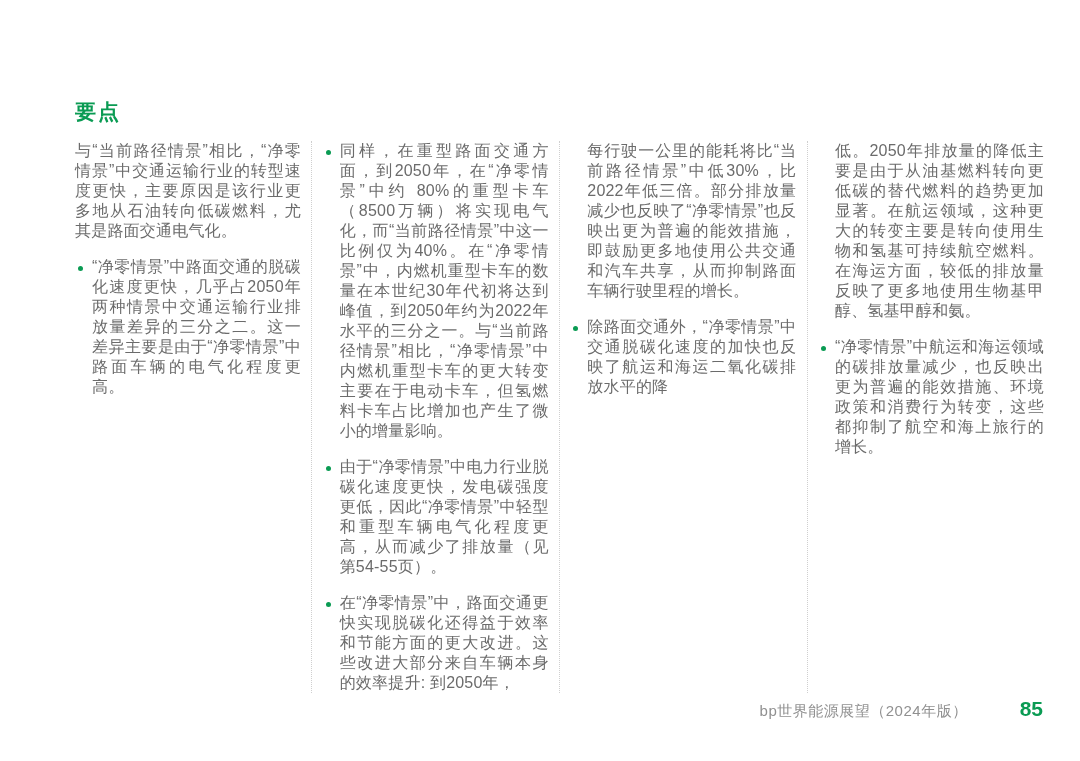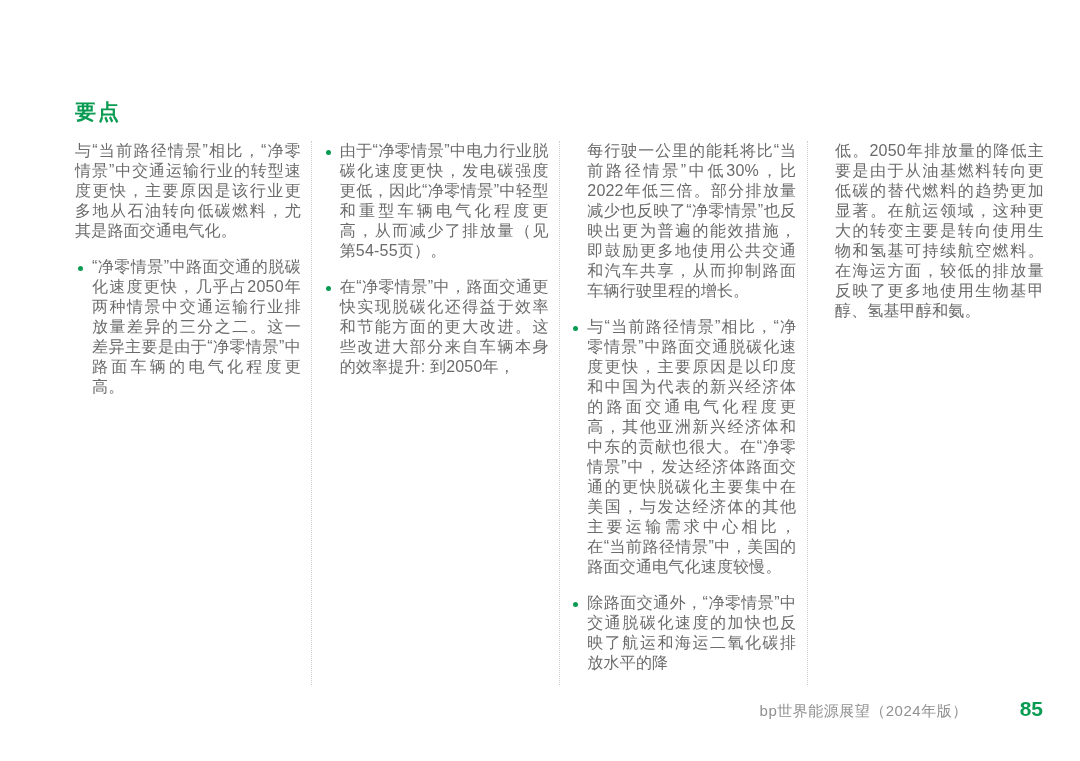--- a/index.html
+++ b/index.html
@@ -93,49 +93,53 @@
         <span class="dot"></span>
         <span>“净零情景”中路面交通的脱碳化速度更快，几乎占2050年两种情景中交通运输行业排放量差异的三分之二。这一差异主要是由于“净零情景”中路面车辆的电气化程度更高。</span>
       </div>
     </section>
 
     <div class="divider"></div>
 
     <section class="col">
       <div class="block bullet-item">
         <span class="dot"></span>
+        <span>同样，在重型路面交通方面，到2050年，在“净零情景”中约 80%的重型卡车（8500万辆）将实现电气化，而“当前路径情景”中这一比例仅为40%。在“净零情景”中，内燃机重型卡车的数量在本世纪30年代初将达到峰值，到2050年约为2022年水平的三分之一。与“当前路径情景”相比，“净零情景”中内燃机重型卡车的更大转变主要在于电动卡车，但氢燃料卡车占比增加也产生了微小的增量影响。</span>
+      </div>
+      <div class="block bullet-item">
+        <span class="dot"></span>
         <span>由于“净零情景”中电力行业脱碳化速度更快，发电碳强度更低，因此“净零情景”中轻型和重型车辆电气化程度更高，从而减少了排放量（见第54-55页）。</span>
       </div>
       <div class="block bullet-item">
         <span class="dot"></span>
         <span>在“净零情景”中，路面交通更快实现脱碳化还得益于效率和节能方面的更大改进。这些改进大部分来自车辆本身的效率提升: 到2050年，</span>
       </div>
     </section>
 
     <div class="divider"></div>
 
     <section class="col">
       <div class="block continuation">
         <span>每行驶一公里的能耗将比“当前路径情景”中低30%，比2022年低三倍。部分排放量减少也反映了“净零情景”也反映出更为普遍的能效措施，即鼓励更多地使用公共交通和汽车共享，从而抑制路面车辆行驶里程的增长。</span>
       </div>
       <div class="block bullet-item">
         <span class="dot"></span>
-        <span>与“当前路径情景”相比，“净零情景”中路面交通脱碳化速度更快，主要原因是以印度和中国为代表的新兴经济体的路面交通电气化程度更高，其他亚洲新兴经济体和中东的贡献也很大。在“净零情景”中，发达经济体路面交通的更快脱碳化主要集中在美国，与发达经济体的其他主要运输需求中心相比，在“当前路径情景”中，美国的路面交通电气化速度较慢。</span>
-      </div>
-      <div class="block bullet-item">
-        <span class="dot"></span>
         <span>除路面交通外，“净零情景”中交通脱碳化速度的加快也反映了航运和海运二氧化碳排放水平的降</span>
       </div>
     </section>
 
     <div class="divider"></div>
 
     <section class="col">
       <div class="block continuation">
         <span>低。2050年排放量的降低主要是由于从油基燃料转向更低碳的替代燃料的趋势更加显著。在航运领域，这种更大的转变主要是转向使用生物和氢基可持续航空燃料。在海运方面，较低的排放量反映了更多地使用生物基甲醇、氢基甲醇和氨。</span>
+      </div>
+      <div class="block bullet-item">
+        <span class="dot"></span>
+        <span>“净零情景”中航运和海运领域的碳排放量减少，也反映出更为普遍的能效措施、环境政策和消费行为转变，这些都抑制了航空和海上旅行的增长。</span>
       </div>
     </section>
 
   </div>
 
   <div class="footer">
     <span class="source">bp世界能源展望（2024年版）</span>
     <span class="pageno">85</span>
   </div>
 

